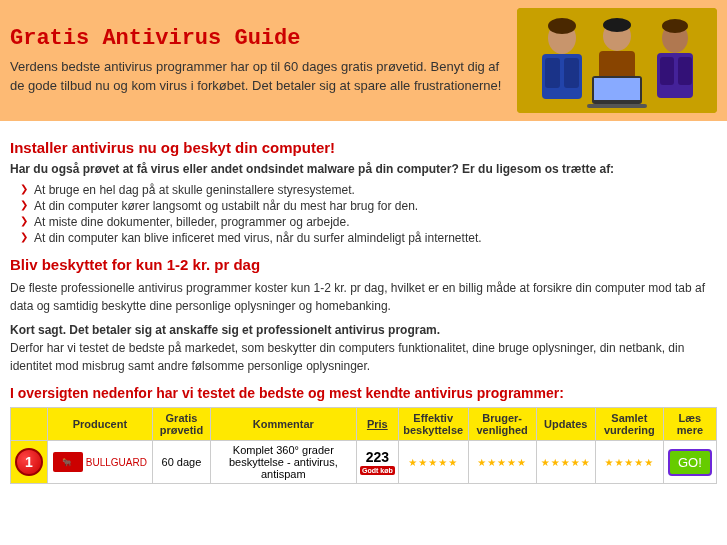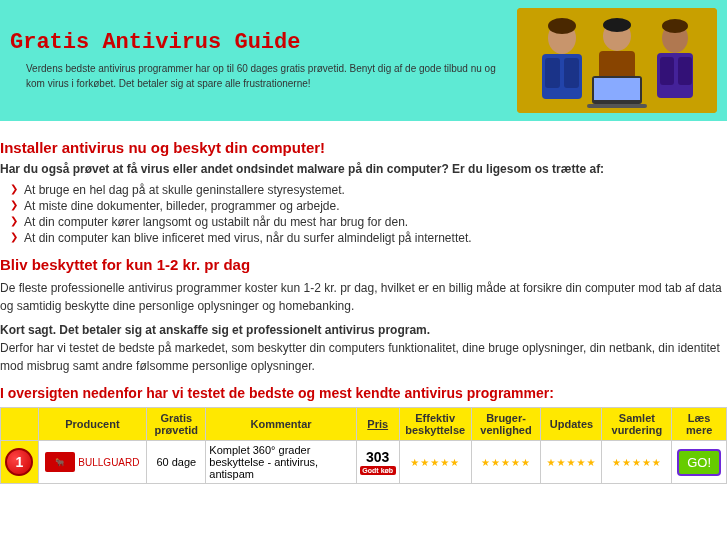--- a/index.html
+++ b/index.html
@@ -1,55 +1,54 @@
 <!DOCTYPE html>
 <html><head>
   <meta charset="utf-8">
   <style>
     * { margin: 0; padding: 0; box-sizing: border-box; }
     body { font-family: Arial, sans-serif; font-size: 12px; background: #fff; width: 727px; }
 
     
     .header {
-      background: #5eead4;
+      background: #fdba74;
       display: flex;
       align-items: center;
       padding: 8px 10px;
       min-height: 110px;
       position: relative;
     }
     .header-text { flex: 1; padding-right: 10px; }
     .header-title {
       font-size: 22px;
       font-weight: bold;
       color: #CC0000;
       font-family: 'Courier New', monospace;
       margin-bottom: 6px;
     }
     .header-desc {
-      font-size: 10px;
+      font-size: 13px;
       color: #333;
       line-height: 1.5;
-      margin-left: 16px;
     }
     .header-image {
       width: 200px;
       height: 105px;
       background: #c8a000;
       border-radius: 4px;
       overflow: hidden;
       display: flex;
       align-items: center;
       justify-content: center;
       flex-shrink: 0;
     }
     
 
     
-    .main { padding: 8px 0; }
+    .main { padding: 8px 10px; }
 
     .section-title {
       font-size: 15px;
       font-weight: bold;
       color: #CC0000;
       margin: 10px 0 6px 0;
     }
 
     .intro-text {
       font-size: 12px;
@@ -223,22 +222,22 @@
     </div>
   </div>
 
   <div class="main">
 
     <div>
       <div class="section-title">Installer antivirus nu og beskyt din computer!</div>
       <div class="intro-text">Har du også prøvet at få virus eller andet ondsindet malware på din computer? Er du ligesom os trætte af:</div>
       <ul class="bullet-list">
         <li>At bruge en hel dag på at skulle geninstallere styresystemet.</li>
+        <li>At din computer kører langsomt og ustabilt når du mest har brug for den.</li>
         <li>At miste dine dokumenter, billeder, programmer og arbejde.</li>
-        <li>At din computer kører langsomt og ustabilt når du mest har brug for den.</li>
         <li>At din computer kan blive inficeret med virus, når du surfer almindeligt på internettet.</li>
       </ul>
     </div>
 
     <div>
       <div class="section-title">Bliv beskyttet for kun 1-2 kr. pr dag</div>
       <p class="promo-text">De fleste professionelle antivirus programmer koster kun 1-2 kr. pr dag, hvilket er en billig måde at forsikre din computer mod tab af data og samtidig beskytte dine personlige oplysninger og homebanking.</p>
       <p class="promo-text">
         <span class="promo-bold">Kort sagt. Det betaler sig at anskaffe sig et professionelt antivirus program.</span>
         <br>
@@ -269,25 +268,25 @@
             <td class="rank-cell">
               <div class="rank-badge">1</div>
             </td>
             <td>
               <div class="bullguard-logo">
                 <div class="bull-icon">🐂</div>
                 <span class="bull-text">BULLGUARD</span>
               </div>
             </td>
             <td>60 dage</td>
-            <td style="text-align:left; font-size:11px;">
+            <td style="text-align:center; font-size:11px;">
               <span>Komplet 360° grader beskyttelse - antivirus, antispam</span>
             </td>
             <td class="price-cell">
-              <div class="price-num">303</div>
+              <div class="price-num">223</div>
               <span class="godt-badge">Godt køb</span>
             </td>
             <td>
               <div class="stars">★★★★★</div>
             </td>
             <td>
               <div class="stars">★★★★★</div>
             </td>
             <td>
               <div class="stars">★★★★★</div>

